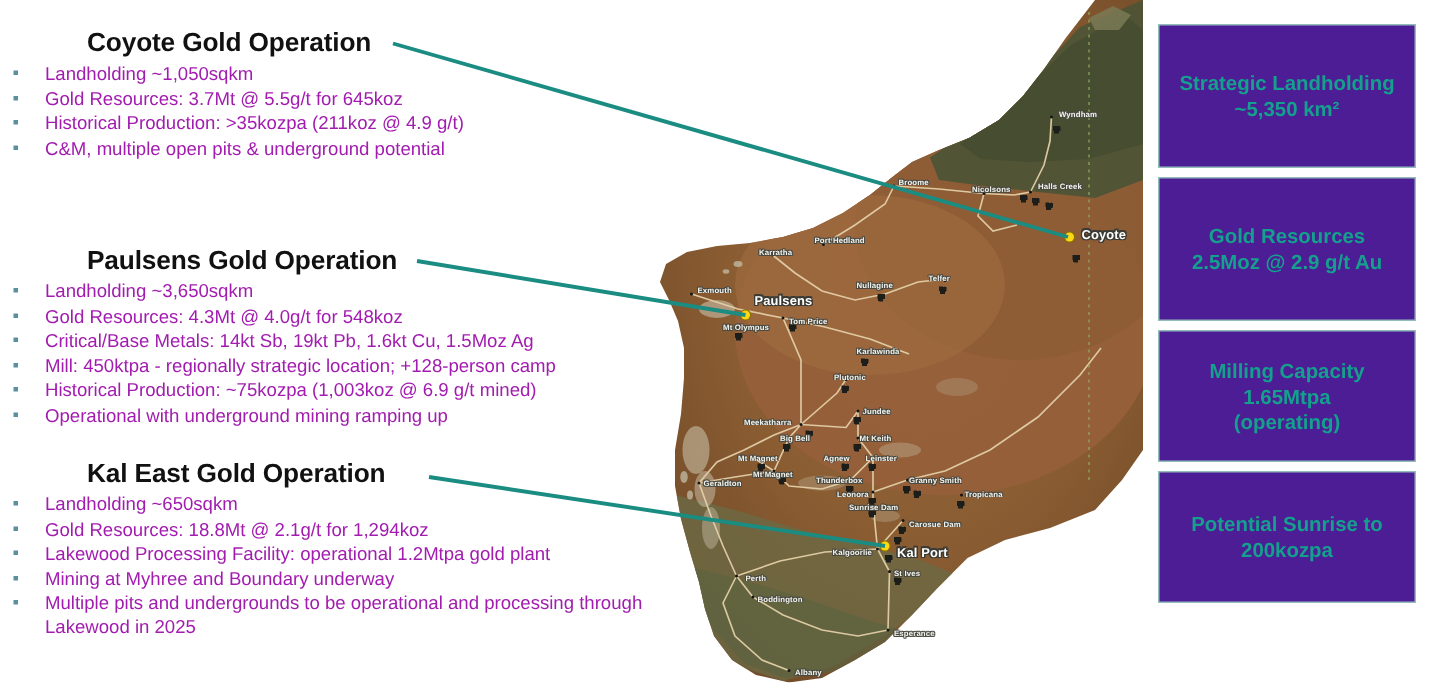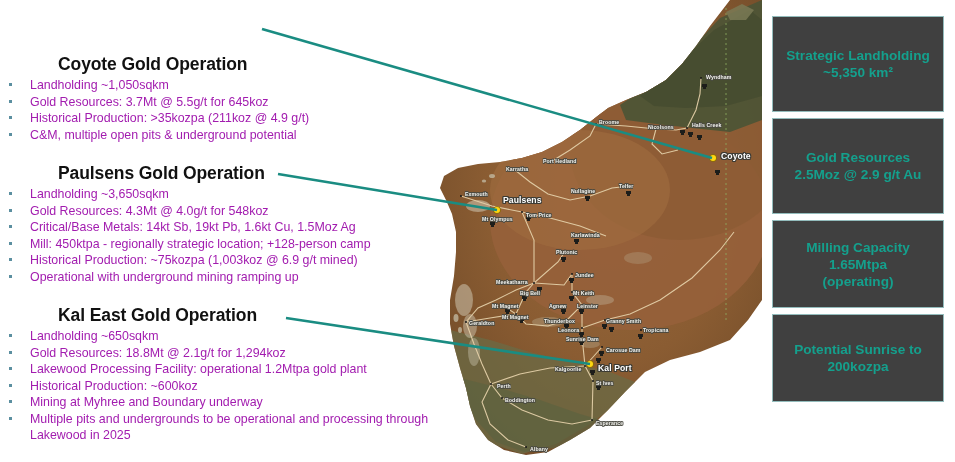--- a/index.html
+++ b/index.html
@@ -60,21 +60,21 @@
       radial-gradient(circle at 78% 35%, #1d1d1a 0 34%, transparent 36%),
       radial-gradient(circle at 45% 82%, #1d1d1a 0 34%, transparent 36%);
   }
 
   
   .leaders{position:absolute;left:0;top:0;width:955px;height:462px;pointer-events:none;}
 
   
   .hbox{
     position:absolute;left:772px;width:172px;
-    border:1.3px solid #93bcbc;background:#404040;
+    border:1.3px solid #93bcbc;background:#4c1d95;
     display:flex;align-items:center;justify-content:center;
     box-sizing:border-box;
   }
   .hbox span{
     display:block;text-align:center;
     font-size:13.6px;font-weight:bold;line-height:17px;
     color:#14a08d;white-space:pre-line;
   }
 </style>
 </head>
@@ -281,21 +281,21 @@
         <div class="mlabel site" style="left: 168px; top: 363px;">Kal Port</div>
       </div>
   </div>
 
   <svg class="leaders">
     <line x1="262" y1="29" x2="712" y2="158" stroke="#1a8c82" stroke-width="2.6"></line>
     <line x1="278" y1="174" x2="497" y2="210" stroke="#1a8c82" stroke-width="2.6"></line>
     <line x1="286" y1="318" x2="590" y2="364" stroke="#1a8c82" stroke-width="2.6"></line>
   </svg>
 
-  <div class="block" style="left:0px;top:18px;margin-top:36px;">
+  <div class="block" style="left:0px;top:18px;">
     <div class="block-title">Coyote Gold Operation</div>
     <ul class="bullets">
       <li><span class="bul"></span><span>Landholding ~1,050sqkm</span></li>
       <li><span class="bul"></span><span>Gold Resources: 3.7Mt @ 5.5g/t for 645koz</span></li>
       <li><span class="bul"></span><span>Historical Production: &gt;35kozpa (211koz @ 4.9 g/t)</span></li>
       <li><span class="bul"></span><span>C&amp;M, multiple open pits &amp; underground potential</span></li>
     </ul>
   </div>
 
   <div class="block" style="left:0px;top:163px;">
@@ -309,21 +309,20 @@
       <li><span class="bul"></span><span>Operational with underground mining ramping up</span></li>
     </ul>
   </div>
 
   <div class="block" style="left:0px;top:305px;">
     <div class="block-title">Kal East Gold Operation</div>
     <ul class="bullets">
       <li><span class="bul"></span><span>Landholding ~650sqkm</span></li>
       <li><span class="bul"></span><span>Gold Resources: 18.8Mt @ 2.1g/t for 1,294koz</span></li>
       <li><span class="bul"></span><span>Lakewood Processing Facility: operational 1.2Mtpa gold plant</span></li>
-      <li><span class="bul"></span><span>Historical Production: ~600koz</span></li>
       <li><span class="bul"></span><span>Mining at Myhree and Boundary underway</span></li>
       <li><span class="bul"></span><span>Multiple pits and undergrounds to be operational and processing through Lakewood in 2025</span></li>
     </ul>
   </div>
 
   <div class="hbox" style="top:16px;height:96px;">
     <span>Strategic Landholding
 ~5,350 km²</span>
   </div>
   <div class="hbox" style="top:118px;height:96px;">

